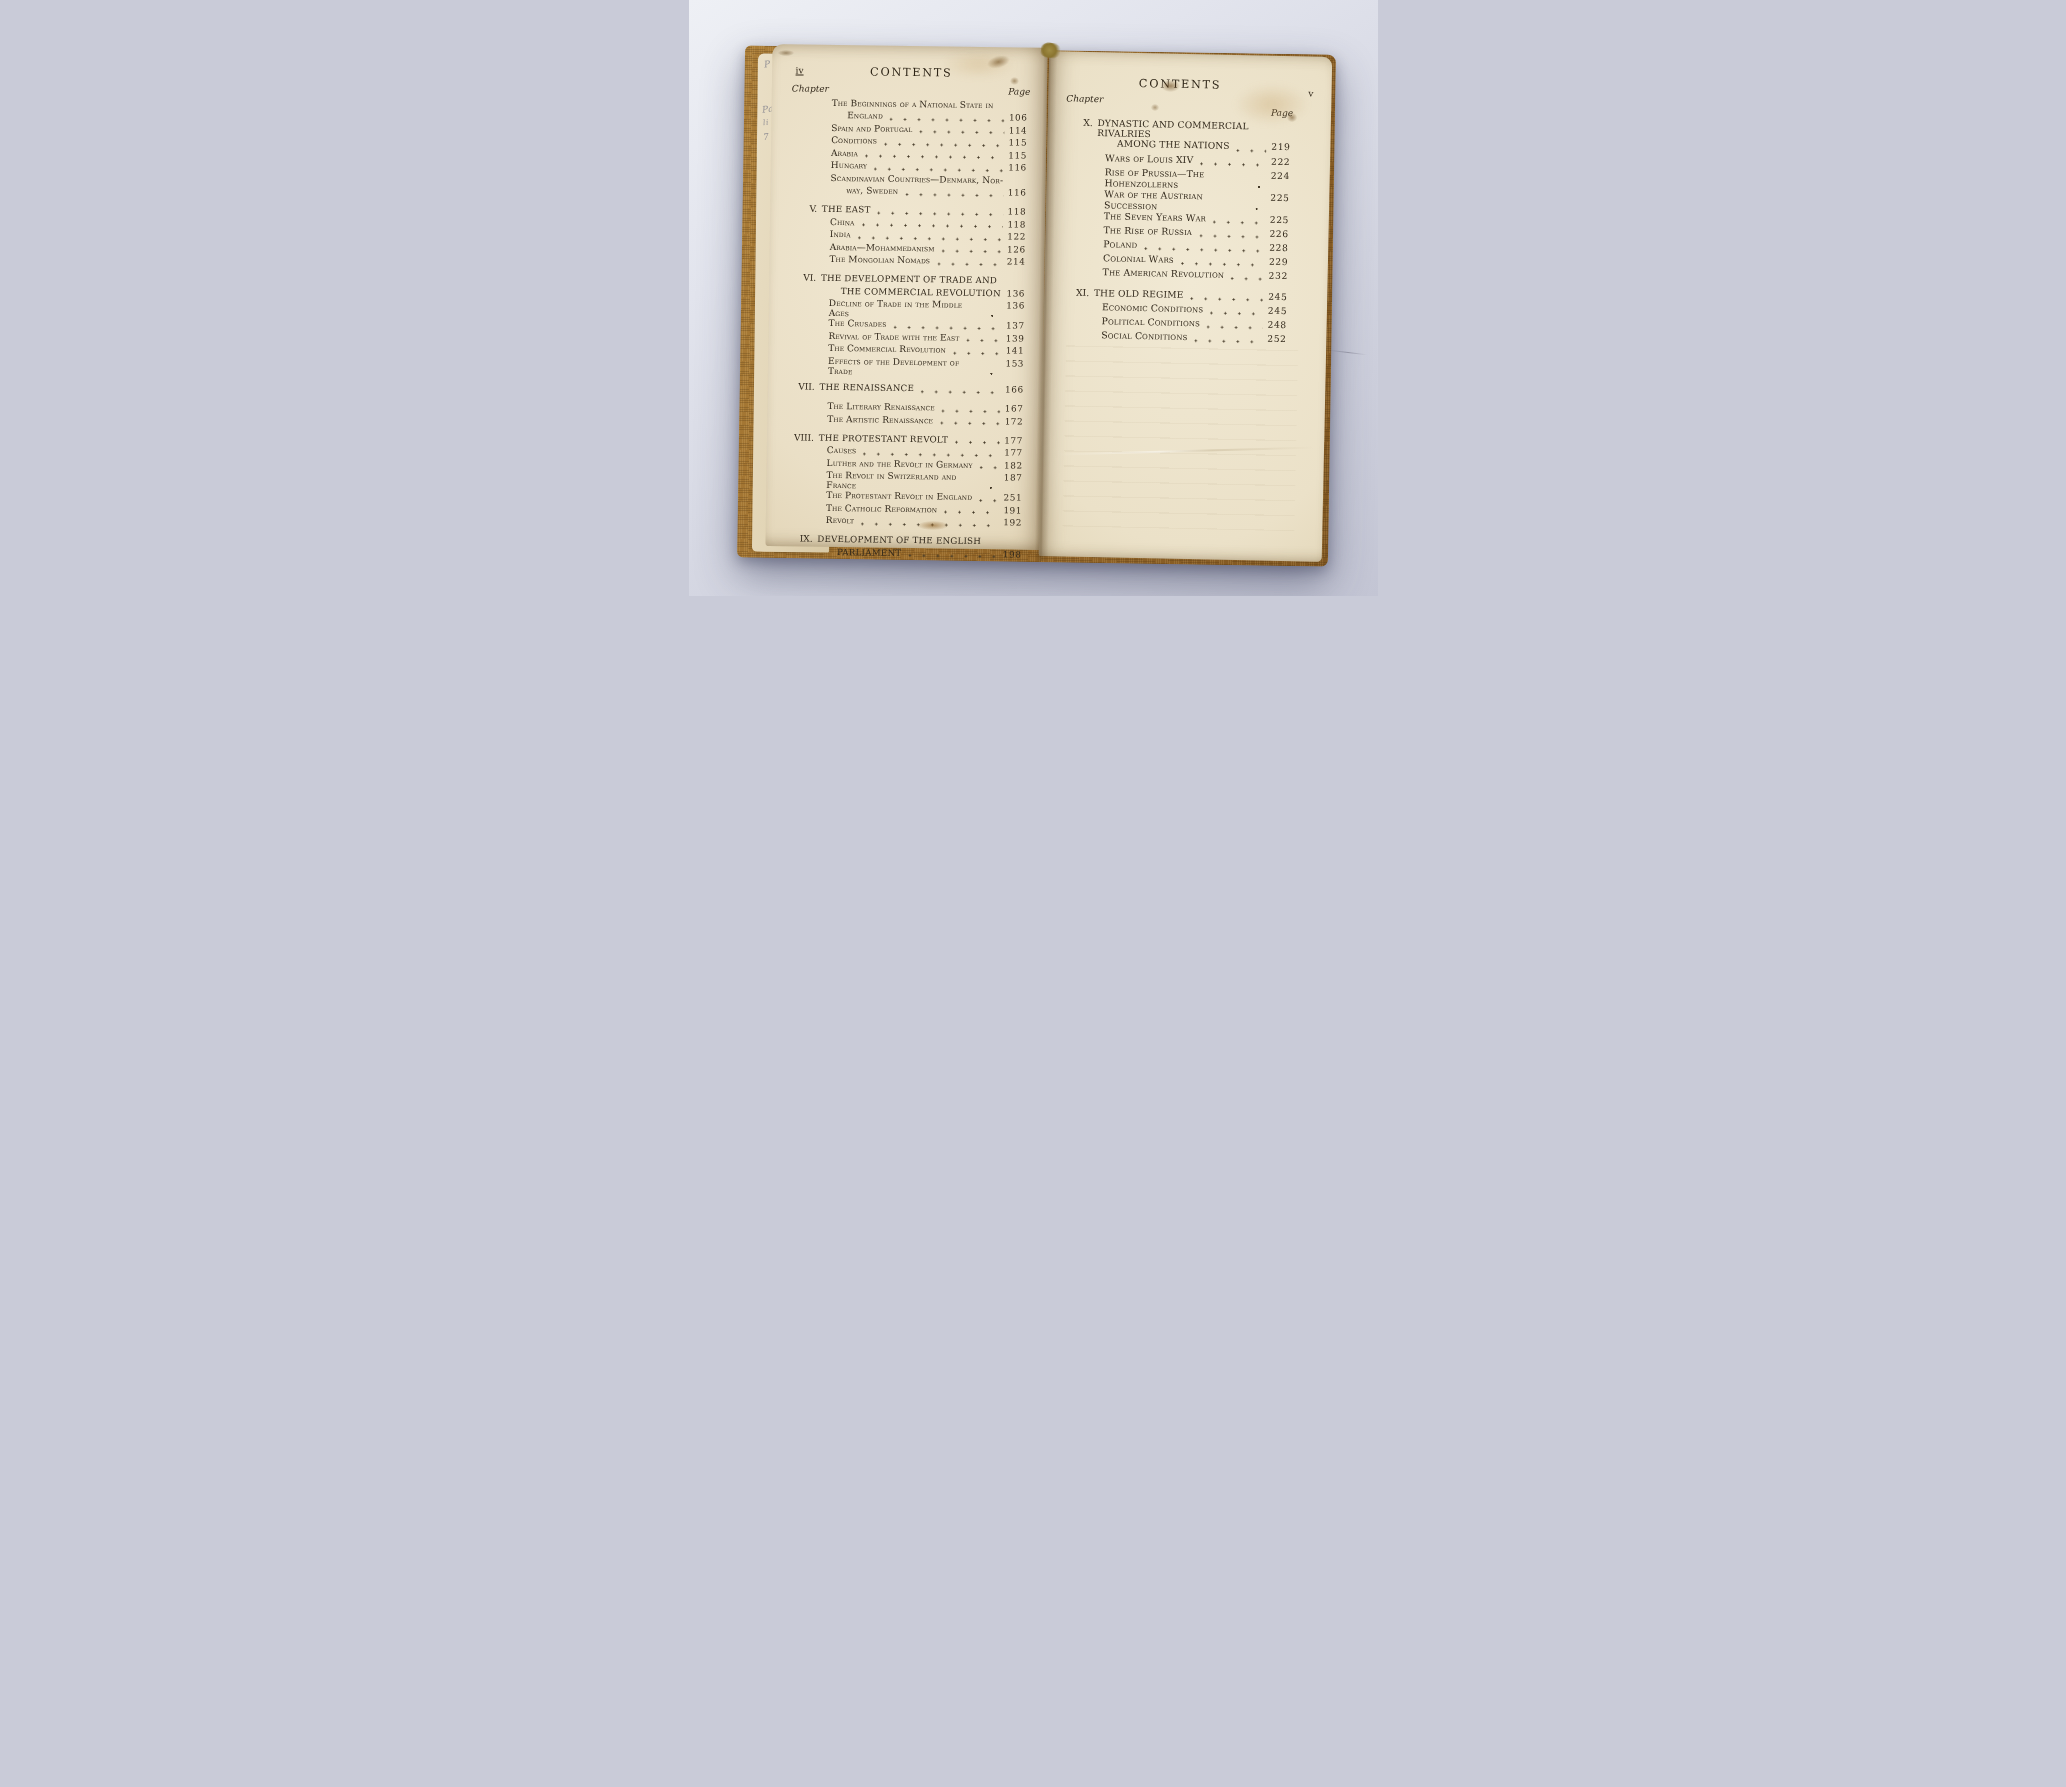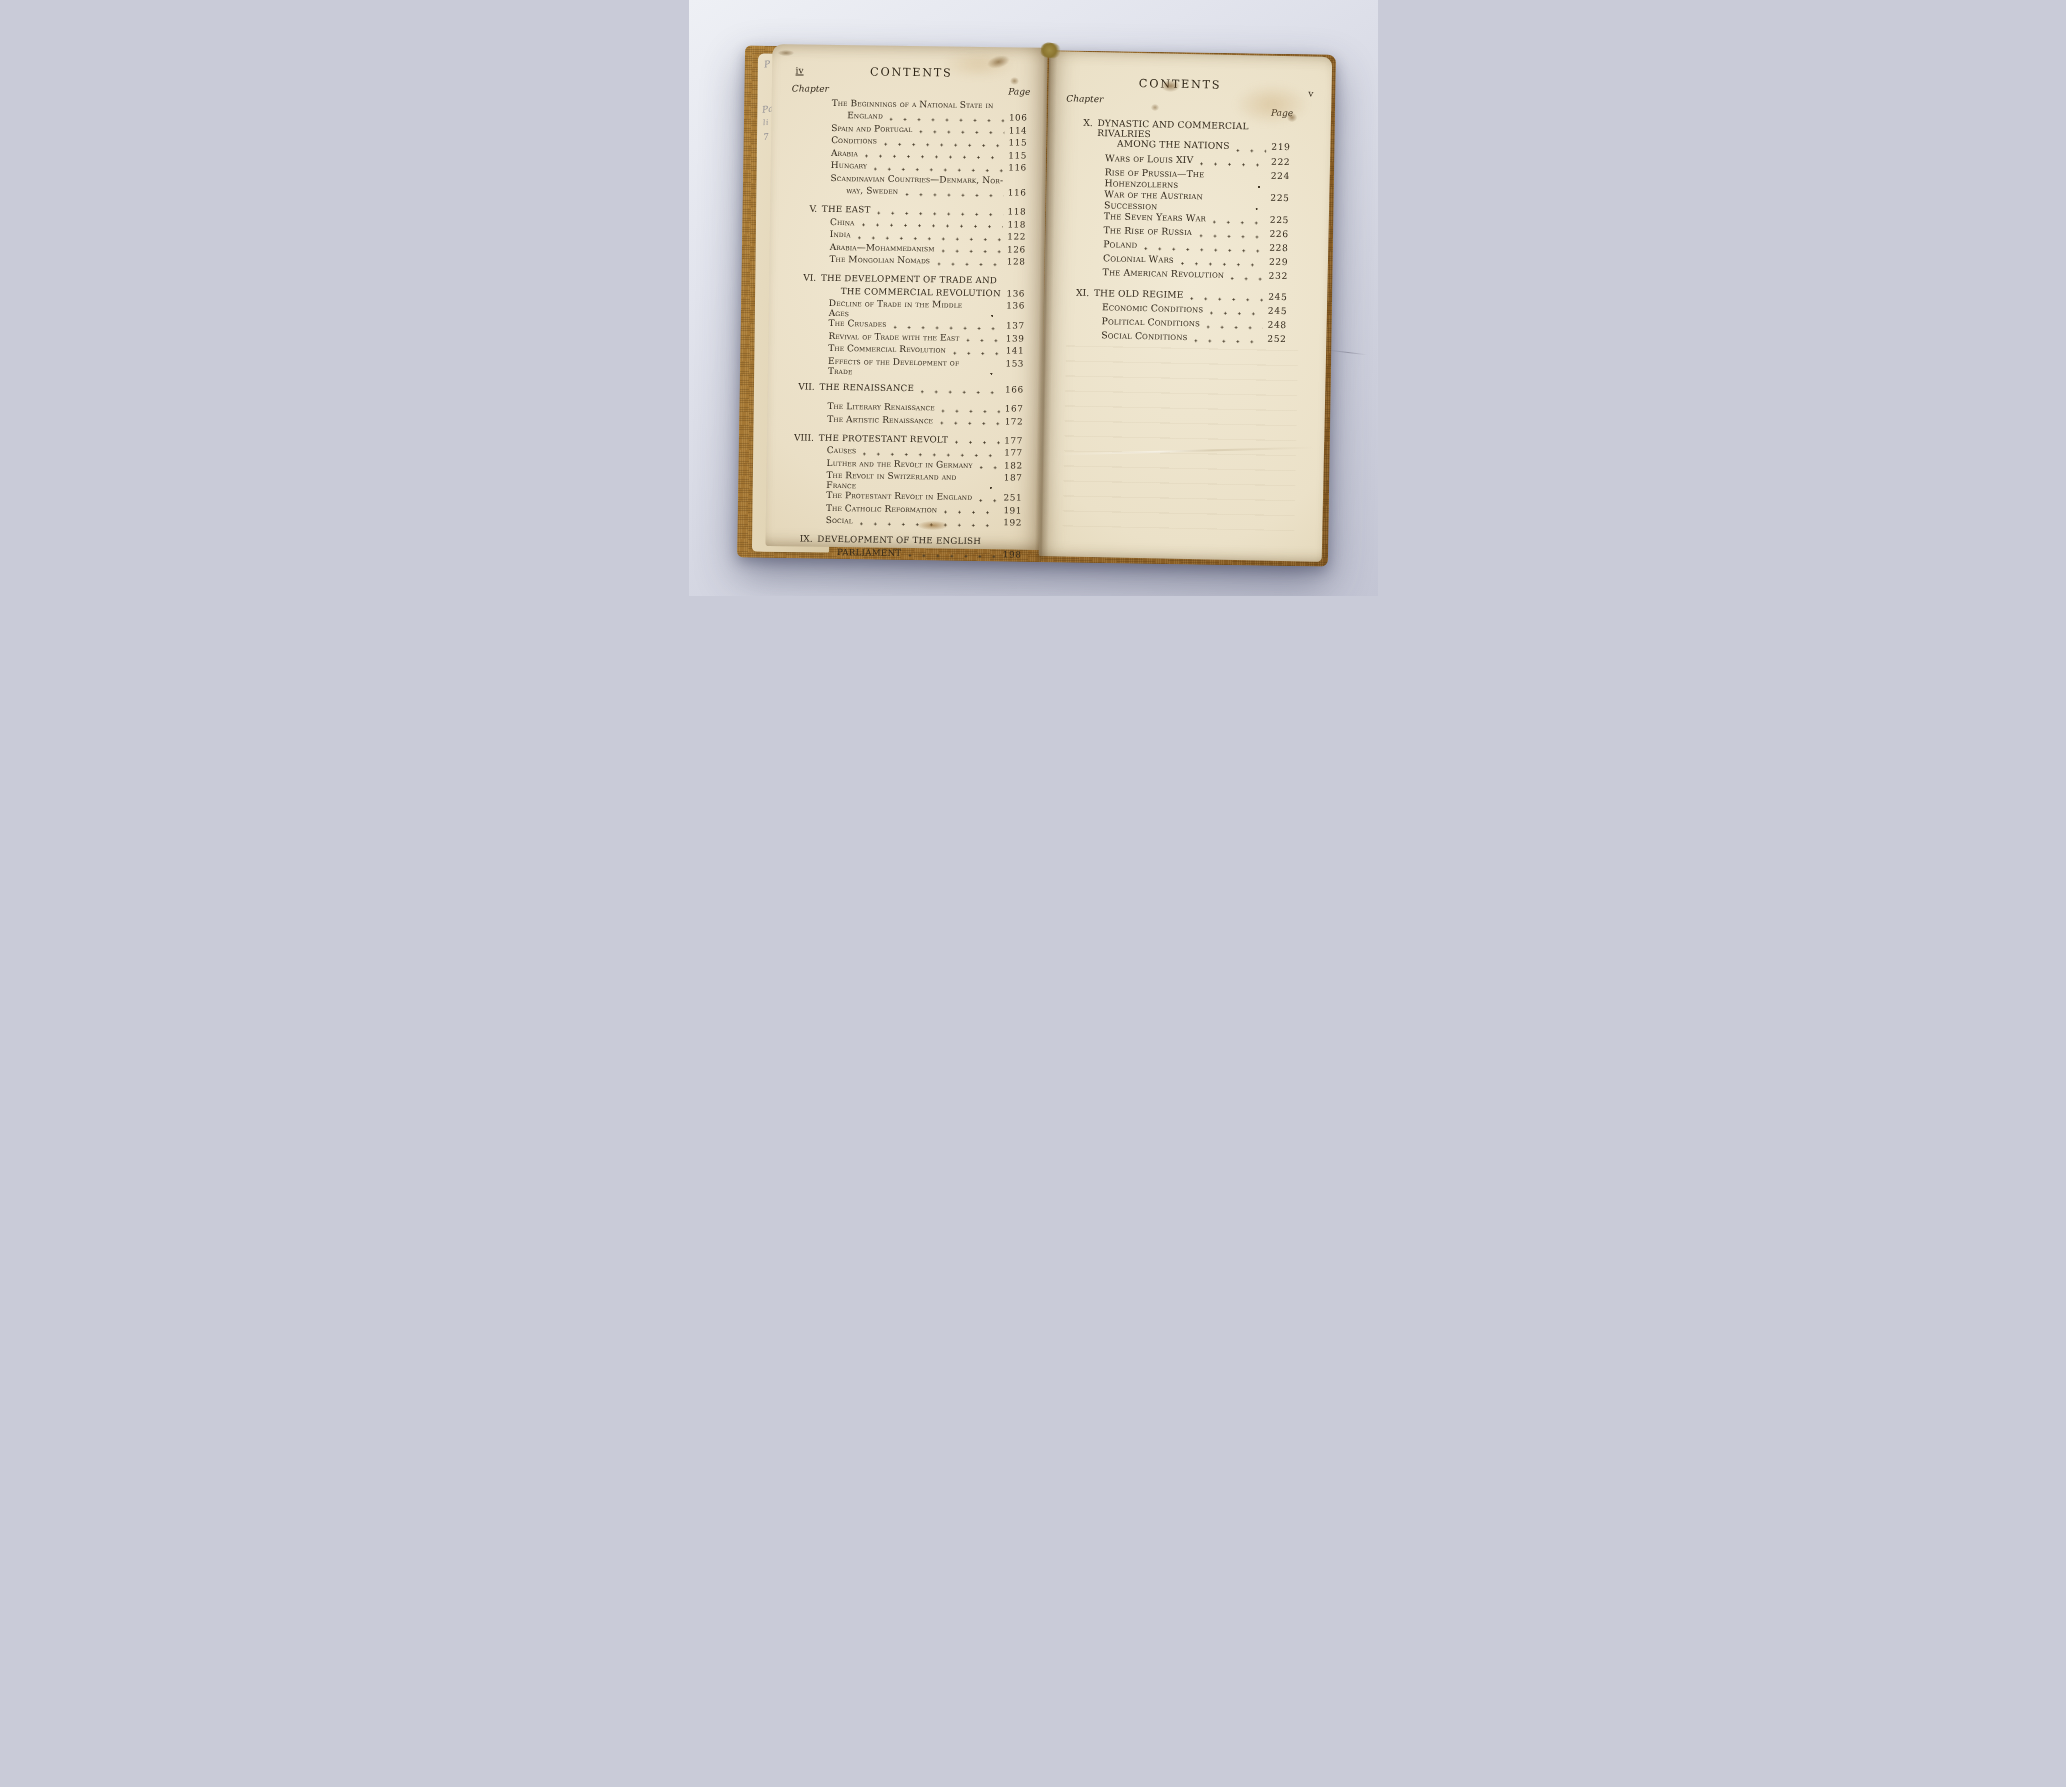--- a/index.html
+++ b/index.html
@@ -188,21 +188,21 @@
           <div class="trow sub">
             <span class="num"></span>
             <span class="text">Arabia—Mohammedanism</span>
             <span class="leader"></span>
             <span class="pg">126</span>
           </div>
           <div class="trow sub">
             <span class="num"></span>
             <span class="text">The Mongolian Nomads</span>
             <span class="leader"></span>
-            <span class="pg">128</span>
+            <span class="pg">214</span>
           </div>
           <div class="trow chapter gap">
             <span class="num">VI.</span>
             <span class="text">The Development of Trade and</span>
           </div>
           <div class="trow chapter wrap2">
             <span class="num"></span>
             <span class="text">the Commercial Revolution</span>
             <span class="spacer"></span>
             <span class="pg">136</span>
@@ -286,21 +286,21 @@
             <span class="pg">251</span>
           </div>
           <div class="trow sub">
             <span class="num"></span>
             <span class="text">The Catholic Reformation</span>
             <span class="leader"></span>
             <span class="pg">191</span>
           </div>
           <div class="trow sub">
             <span class="num"></span>
-            <span class="text">Social</span>
+            <span class="text">Revolt</span>
             <span class="leader"></span>
             <span class="pg">192</span>
           </div>
           <div class="trow chapter gap">
             <span class="num">IX.</span>
             <span class="text">Development of the English</span>
           </div>
           <div class="trow chapter wrap2">
             <span class="num"></span>
             <span class="text">Parliament</span>

